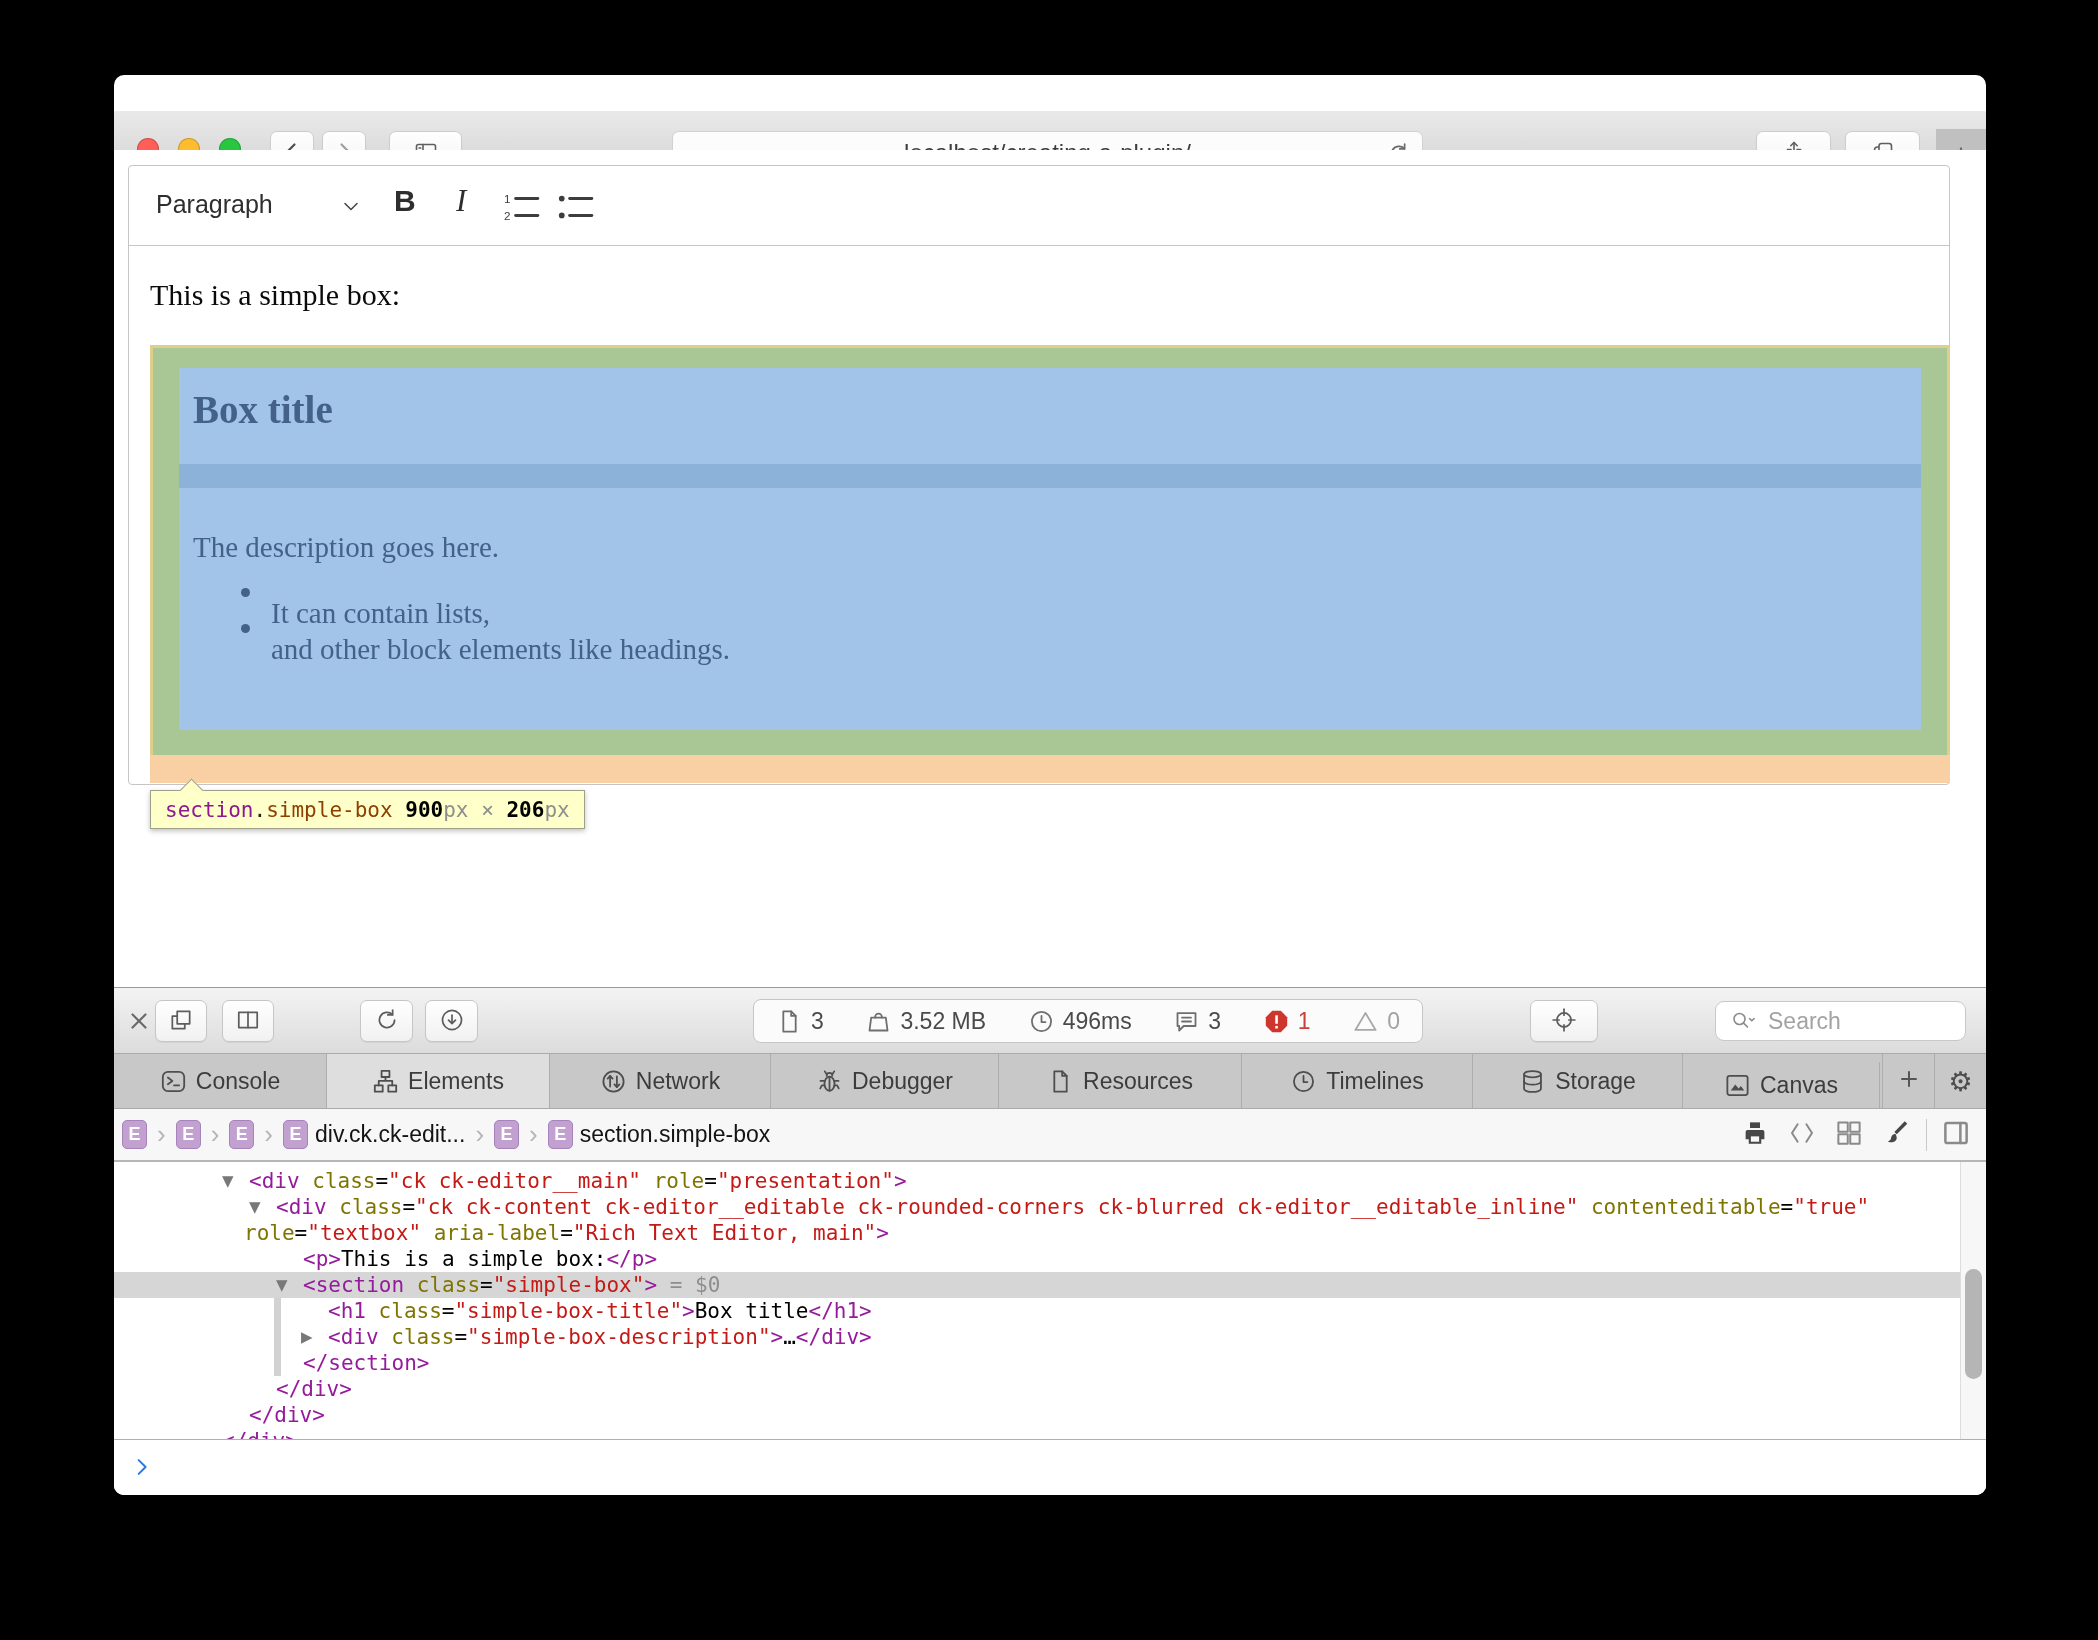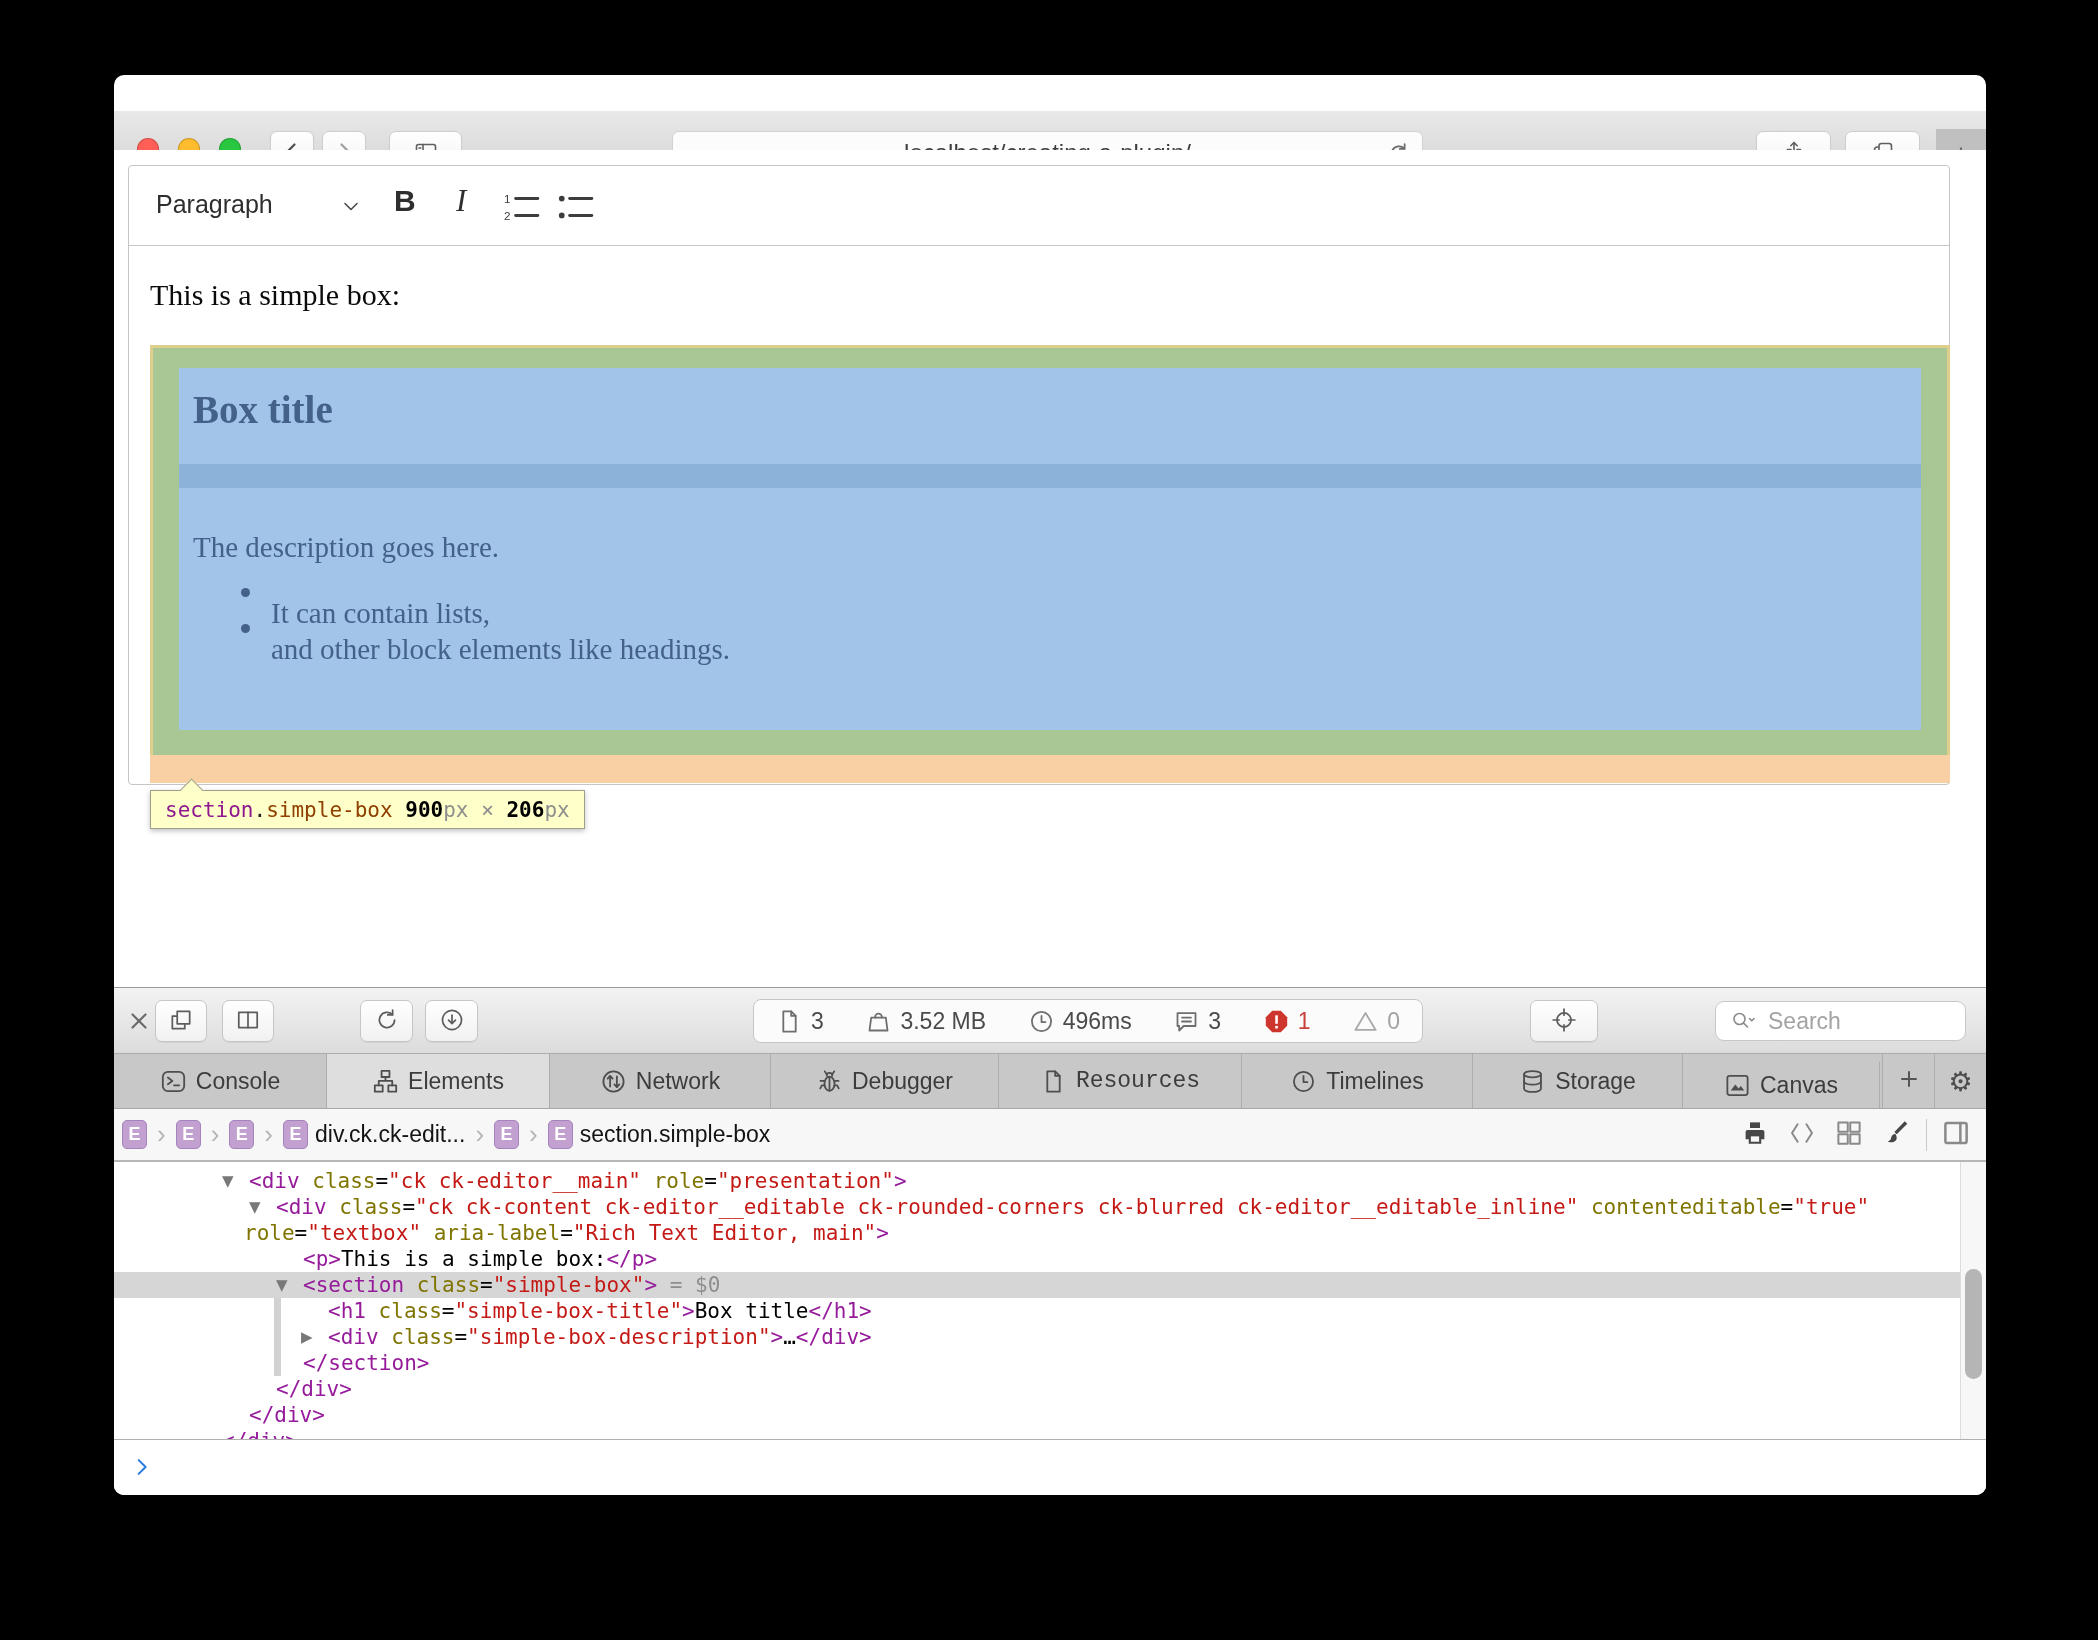--- a/index.html
+++ b/index.html
@@ -400,21 +400,21 @@
         <div class="itab" style="width: 228px;">
           <span class="icon "><svg viewBox="0 0 24 24" width="100%" height="100%" fill="none" stroke="currentColor" stroke-width="1.6" stroke-linecap="round" stroke-linejoin="round">
               <ellipse cx="12" cy="14" rx="4.5" ry="6.3"></ellipse>
               <path d="M9.5 6.8a2.5 2.5 0 0 1 5 0"></path>
               <path d="M9.2 5.2L7.8 3M14.8 5.2L16.2 3"></path>
               <path d="M7.5 11.5H4M7.6 15.5H5.2l-1.4 2.6M16.5 11.5H20M16.4 15.5h2.4l1.4 2.6"></path>
               <line x1="12" y1="8.8" x2="12" y2="20"></line>
             </svg></span>
           <span>Debugger</span>
         </div>
-        <div class="itab" style="width: 243px; font-family: Liberation Mono, monospace;">
+        <div class="itab" style="width: 243px;">
           <span class="icon "><svg viewBox="0 0 24 24" width="100%" height="100%" fill="none" stroke="currentColor" stroke-width="1.6" stroke-linecap="round" stroke-linejoin="round">
               <path d="M6.5 3h7l4 4v14h-11z"></path>
               <path d="M13.5 3v4h4"></path>
             </svg></span>
           <span>Resources</span>
         </div>
         <div class="itab" style="width: 231px;">
           <span class="icon "><svg viewBox="0 0 24 24" width="100%" height="100%" fill="none" stroke="currentColor" stroke-width="1.6" stroke-linecap="round" stroke-linejoin="round">
               <circle cx="12" cy="12" r="8.5"></circle>
               <polyline points="12,7 12,12.5 15.5,12.5"></polyline>

